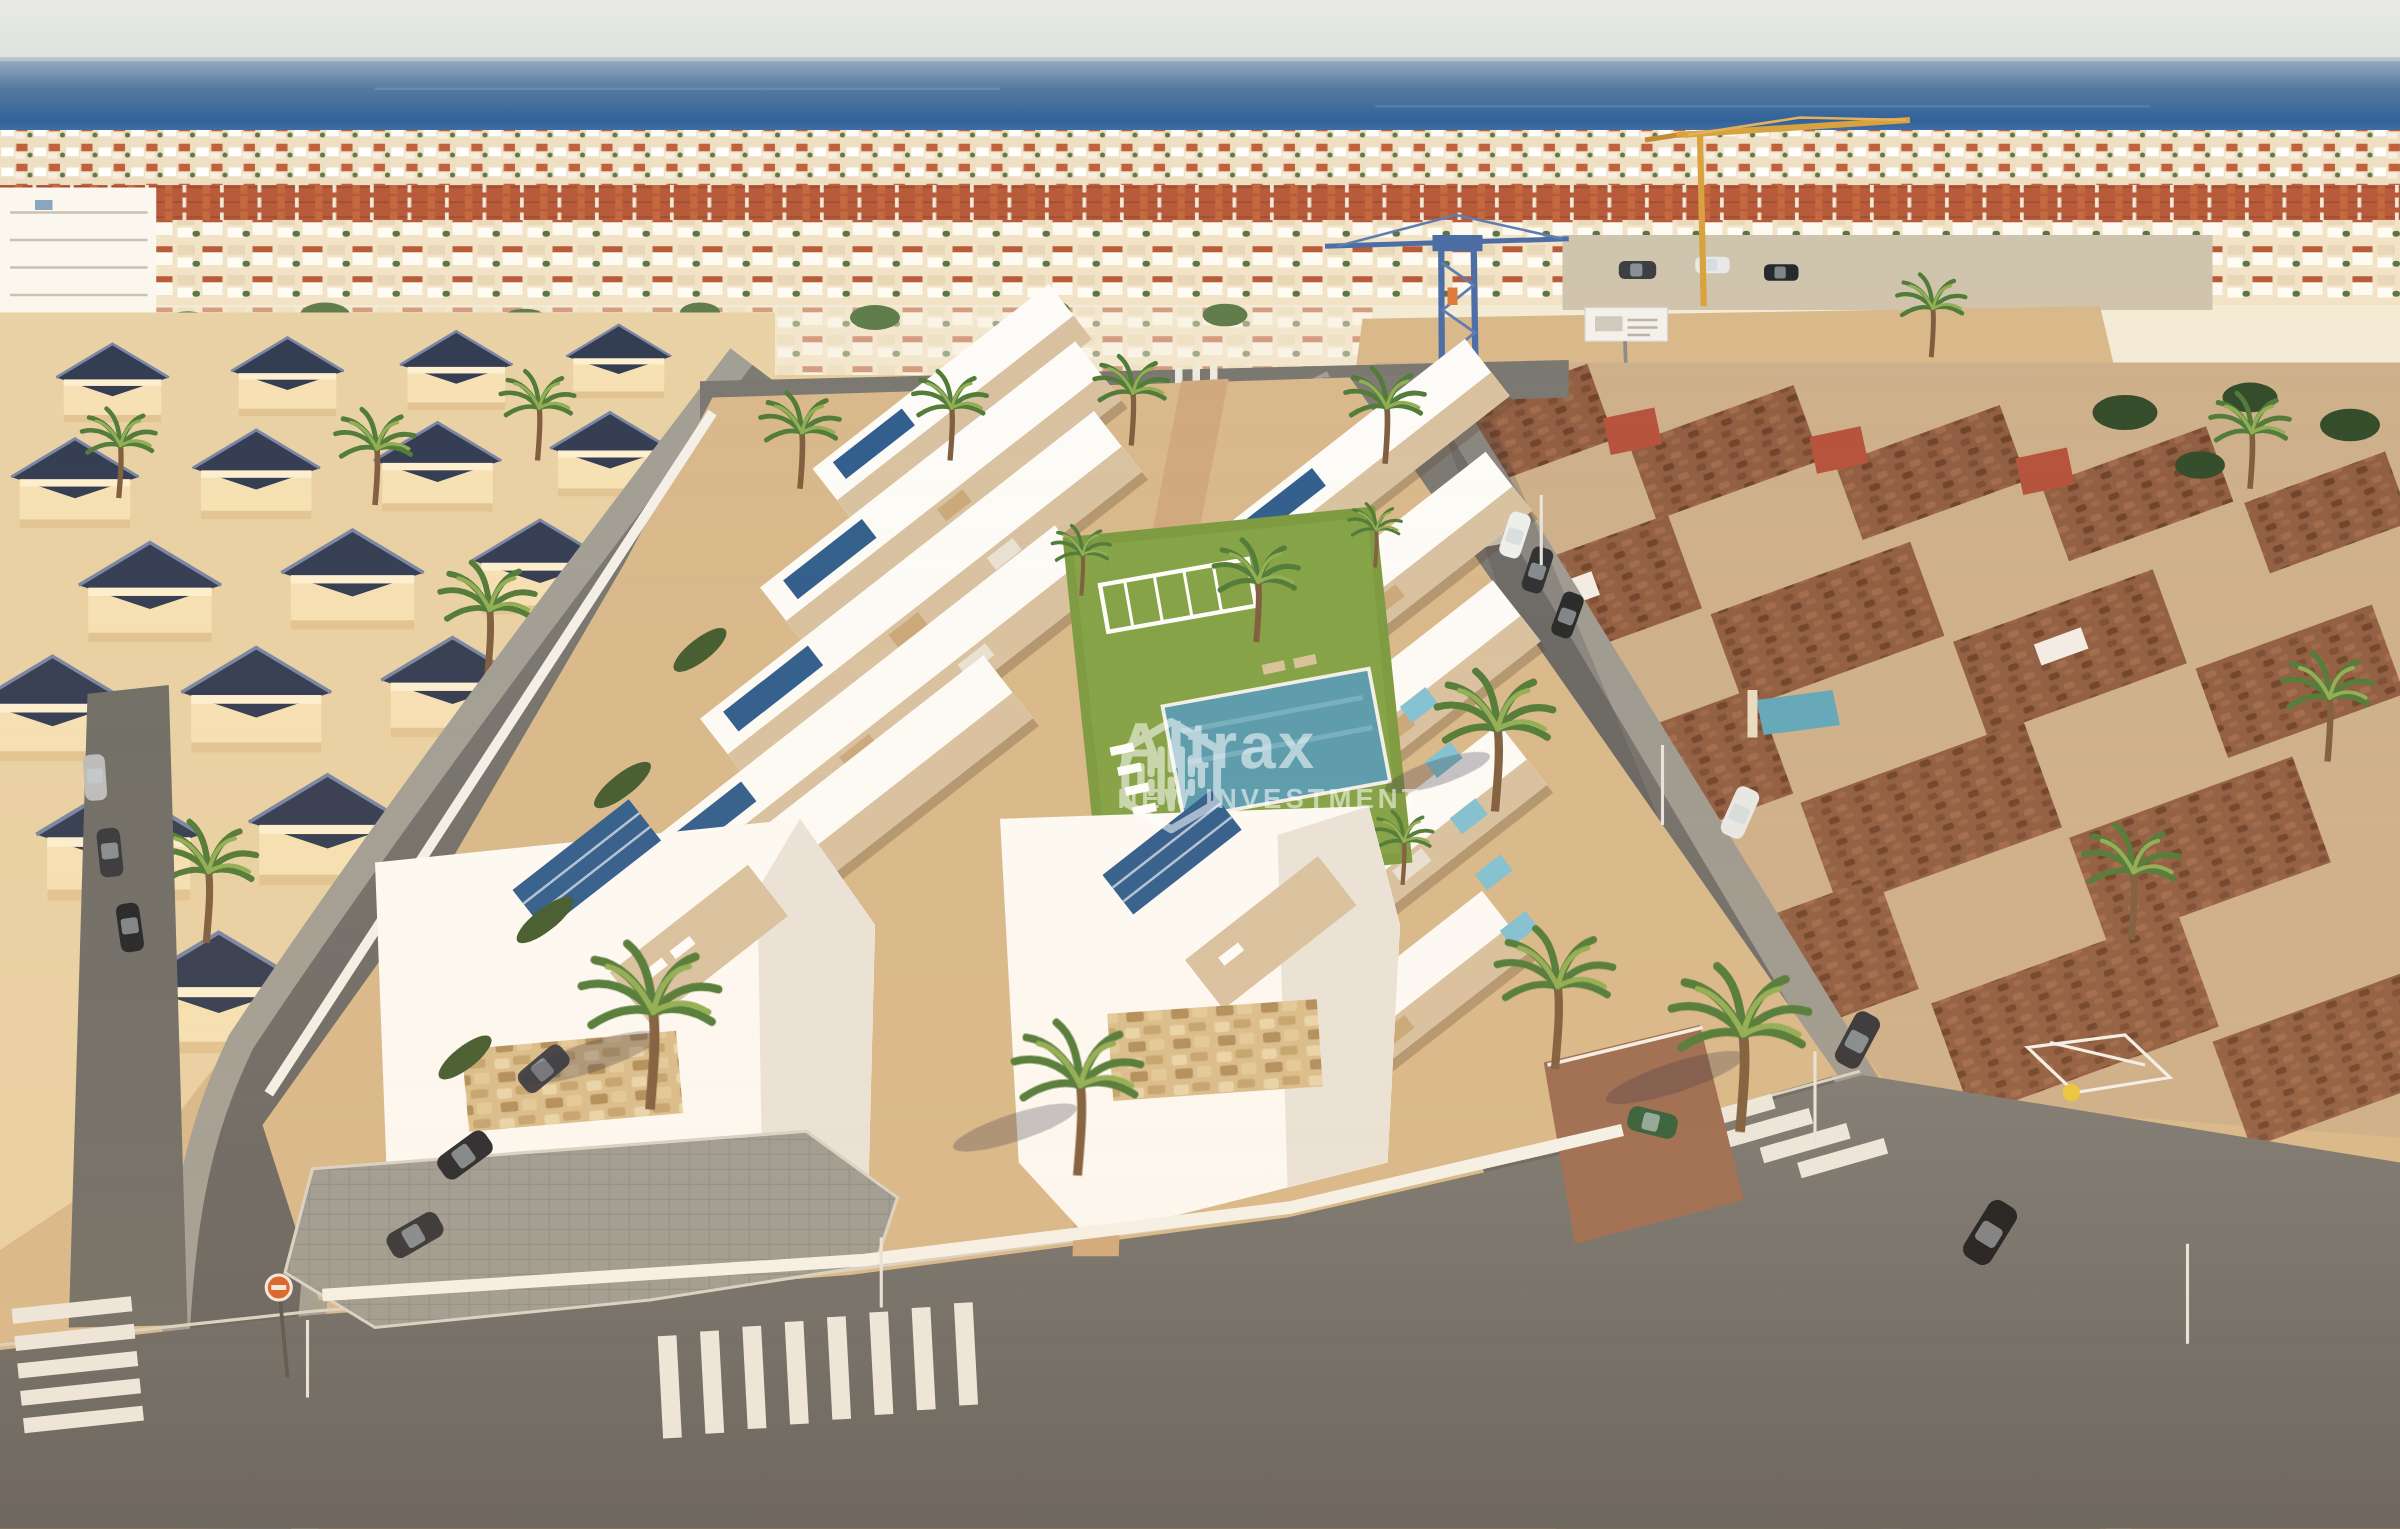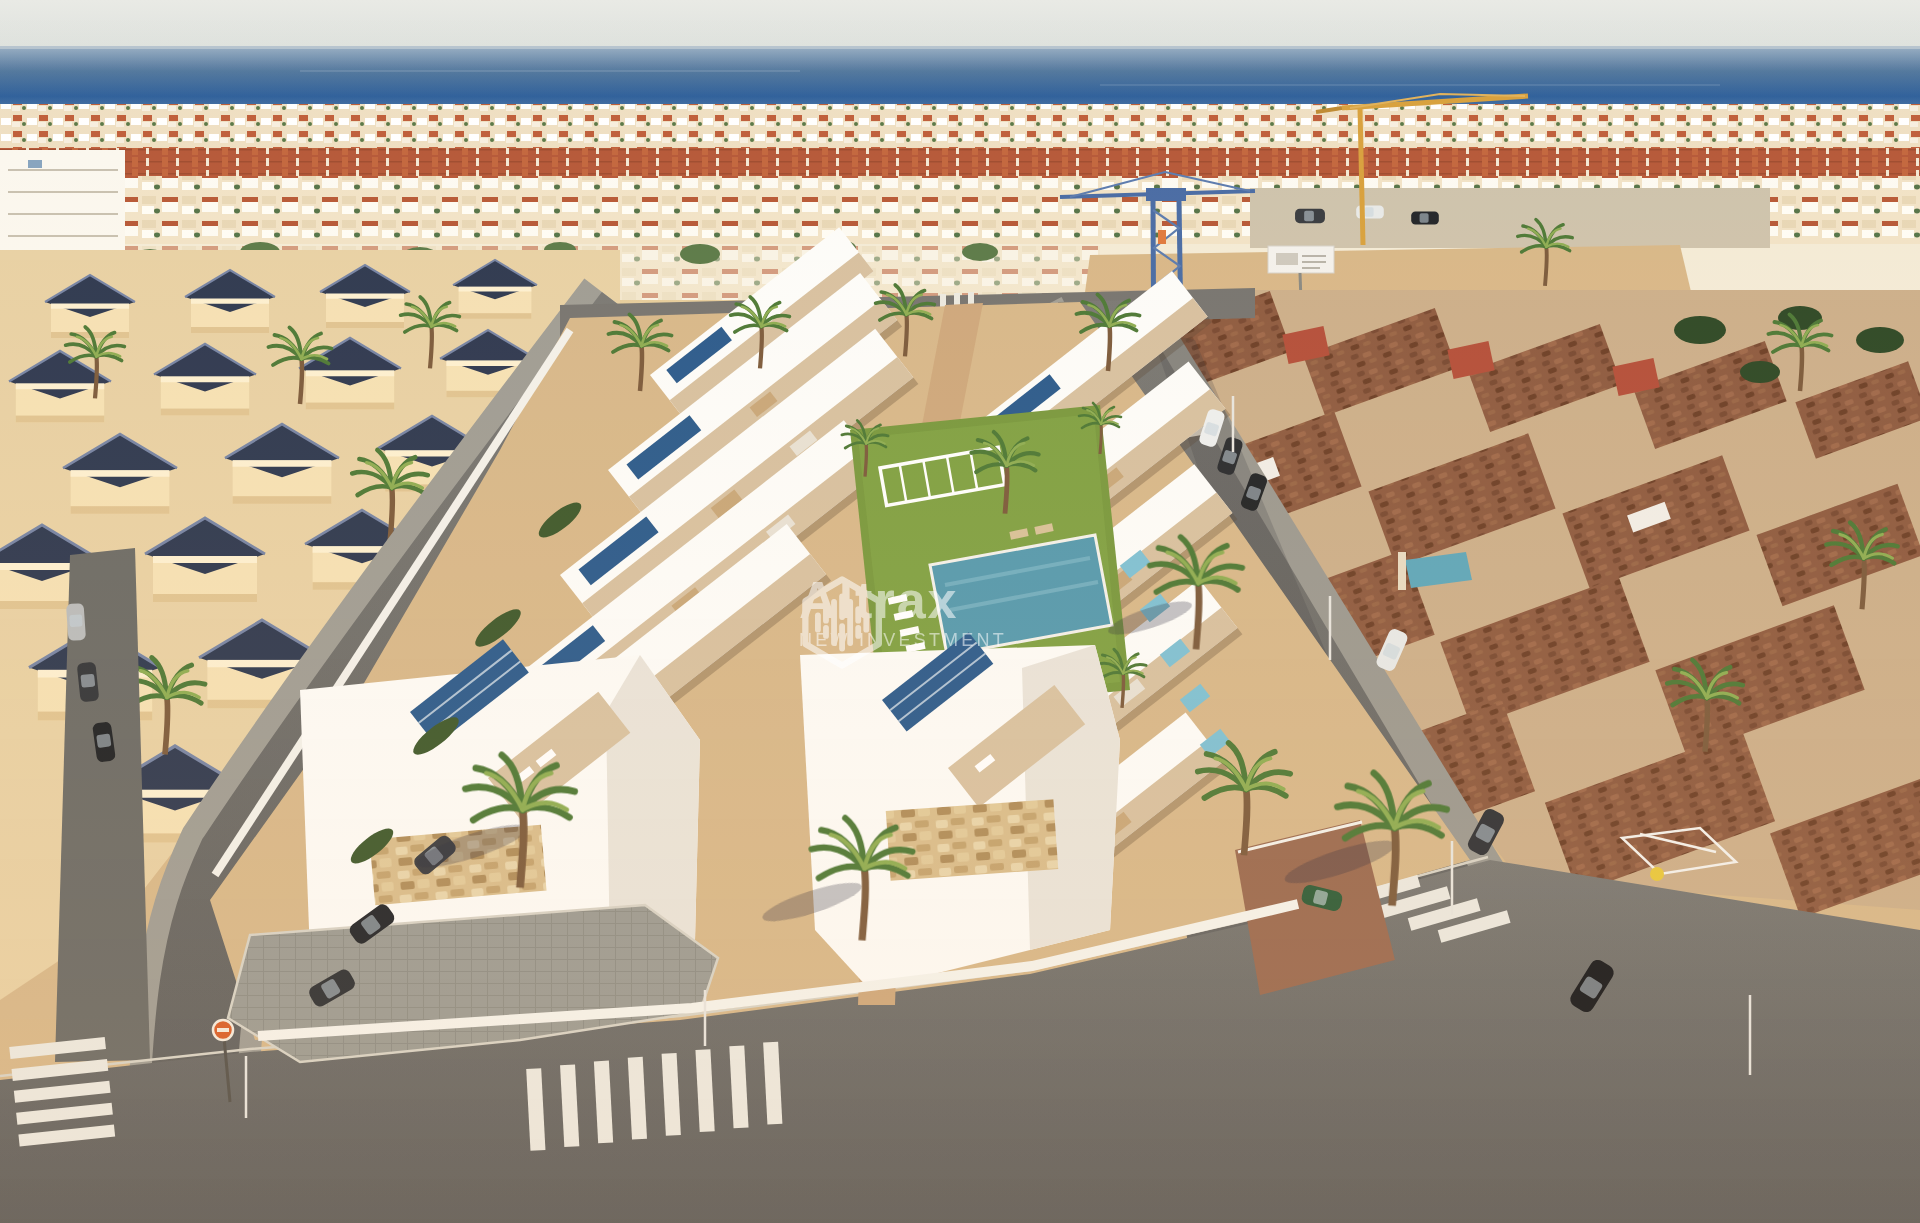--- a/index.html
+++ b/index.html
@@ -1,21 +1,21 @@
 <!DOCTYPE html>
 <html><head>
 <meta charset="utf-8">
 <style>
   html,body{margin:0;padding:0;background:#222;}
   .canvas{position:relative;width:1920px;height:1223px;overflow:hidden;font-family:"Liberation Sans",sans-serif;background:#d8b98c;}
   .canvas svg{position:absolute;inset:0;display:block;}
-  .watermark{position:absolute;left:903px;top:611px;transform:translate(-50%,-50%);display:flex;align-items:flex-start;gap:17px;opacity:.55;color:#fff;pointer-events:none;}
+  .watermark{position:absolute;left:1016px;top:611px;transform:translate(-50%,-50%);display:flex;align-items:flex-start;gap:17px;opacity:.55;color:#fff;pointer-events:none;}
   .wm-text{display:flex;flex-direction:column;line-height:1;}
   .wm-brand{font-size:52px;font-weight:bold;letter-spacing:2px;}
-  .wm-tag{font-size:18px;font-weight:normal;letter-spacing:3.2px;margin-top:5px;white-space:nowrap;}
+  .wm-tag{font-size:22px;font-weight:bold;letter-spacing:3.2px;margin-top:5px;white-space:nowrap;}
 </style>
 </head>
 <body>
 
 <div class="canvas">
 <svg viewBox="0 0 1920 1223" width="1920" height="1223">
 <defs>
   <linearGradient id="seaG" x1="0" y1="0" x2="0" y2="1">
     <stop offset="0" stop-color="#9bb0c4"></stop>
           <stop offset="0.35" stop-color="#54799f"></stop>

